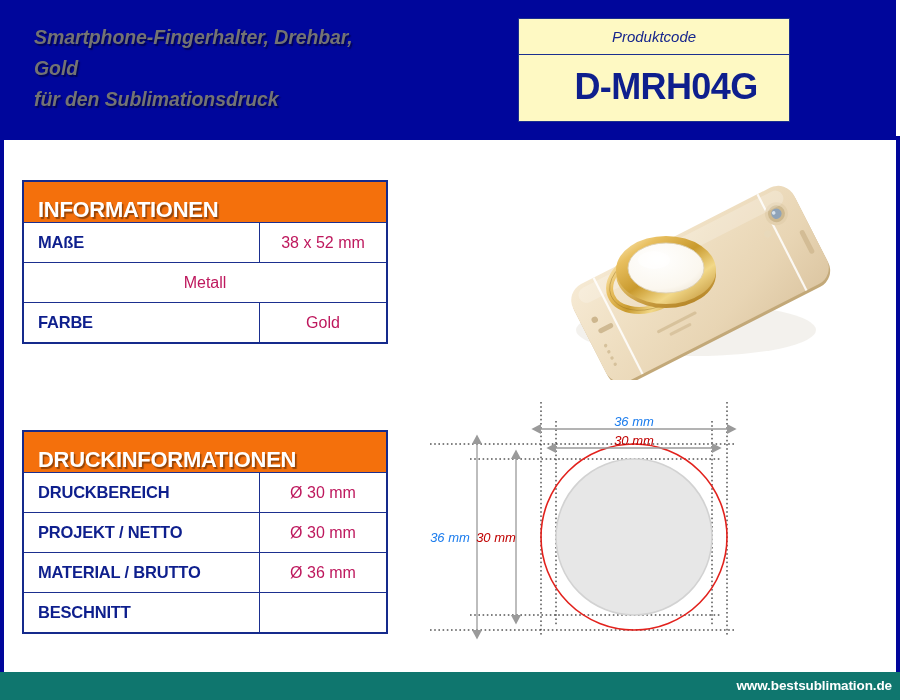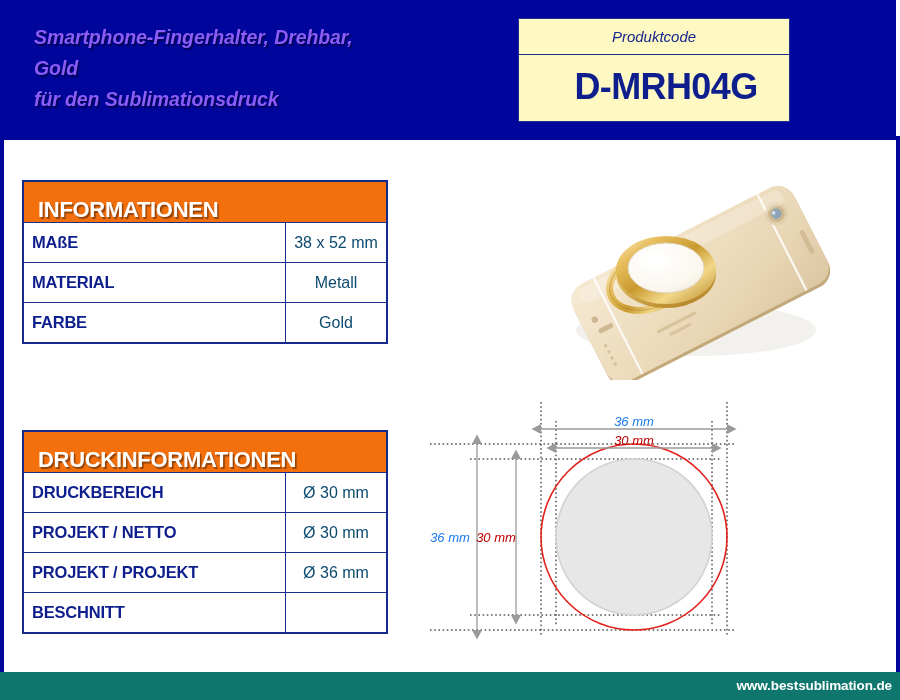--- a/index.html
+++ b/index.html
@@ -43,21 +43,21 @@
   .header-rule {
     position: absolute;
     left: 0; top: 136px;
     width: 900px; height: 4px;
     background: #00069b;
   }
   .header-title {
     position: absolute;
     left: 34px; top: 22px;
     width: 460px;
-    color: #8b5cf6;
+    color: #737373;
     font-size: 19.5px;
     font-style: italic;
     font-weight: bold;
     line-height: 31px;
     letter-spacing: -0.1px;
     text-shadow: 1.5px 1.5px 1.2px rgba(0,0,0,0.45);
   }
 
   
   .code-box {
@@ -115,37 +115,37 @@
     text-shadow: 1.6px 1.6px 1.1px rgba(0,0,0,0.4);
     margin-top: 16px;
   }
   .spec-row {
     display: flex;
     height: 40px;
     border-top: 1.5px solid #1b2f8f;
     box-sizing: border-box;
   }
   .spec-label {
-    width: 262px;
+    width: 236px;
     display: flex;
     align-items: center;
-    padding-left: 8px;
+    padding-left: 14px;
     box-sizing: border-box;
     border-right: 1.5px solid #1b2f8f;
     color: #0e1f8d;
     font-size: 16.5px;
     font-weight: bold;
     letter-spacing: -0.2px;
   }
   .spec-value {
     flex: 1;
     display: flex;
     align-items: center;
     justify-content: center;
-    color: #0c4a6e;
+    color: #be185d;
     font-size: 16px;
   }
 
   #table-info  { left: 22px; top: 180px; width: 366px; }
   #table-print { left: 22px; top: 430px; width: 366px; }
 
   
   .photo-area {
     position: absolute;
     left: 500px; top: 180px;
@@ -201,21 +201,20 @@
 
   <div class="spec-table" id="table-info">
     <div class="spec-head">
       <span class="spec-head-text">INFORMATIONEN</span>
     </div>
     <div class="spec-row">
       <div class="spec-label">MAßE</div>
       <div class="spec-value">38 x 52 mm</div>
     </div>
     <div class="spec-row">
-      <div class="spec-label">MATERIAL</div>
       <div class="spec-value">Metall</div>
     </div>
     <div class="spec-row">
       <div class="spec-label">FARBE</div>
       <div class="spec-value">Gold</div>
     </div>
   </div>
 
   <div class="spec-table" id="table-print">
     <div class="spec-head">
@@ -223,21 +222,21 @@
     </div>
     <div class="spec-row">
       <div class="spec-label">DRUCKBEREICH</div>
       <div class="spec-value">Ø 30 mm</div>
     </div>
     <div class="spec-row">
       <div class="spec-label">PROJEKT / NETTO</div>
       <div class="spec-value">Ø 30 mm</div>
     </div>
     <div class="spec-row">
-      <div class="spec-label">PROJEKT / PROJEKT</div>
+      <div class="spec-label">MATERIAL / BRUTTO</div>
       <div class="spec-value">Ø 36 mm</div>
     </div>
     <div class="spec-row">
       <div class="spec-label">BESCHNITT</div>
     </div>
   </div>
 
   <div class="photo-area">
     <svg width="396" height="200" viewBox="0 0 396 200">
       <defs>

